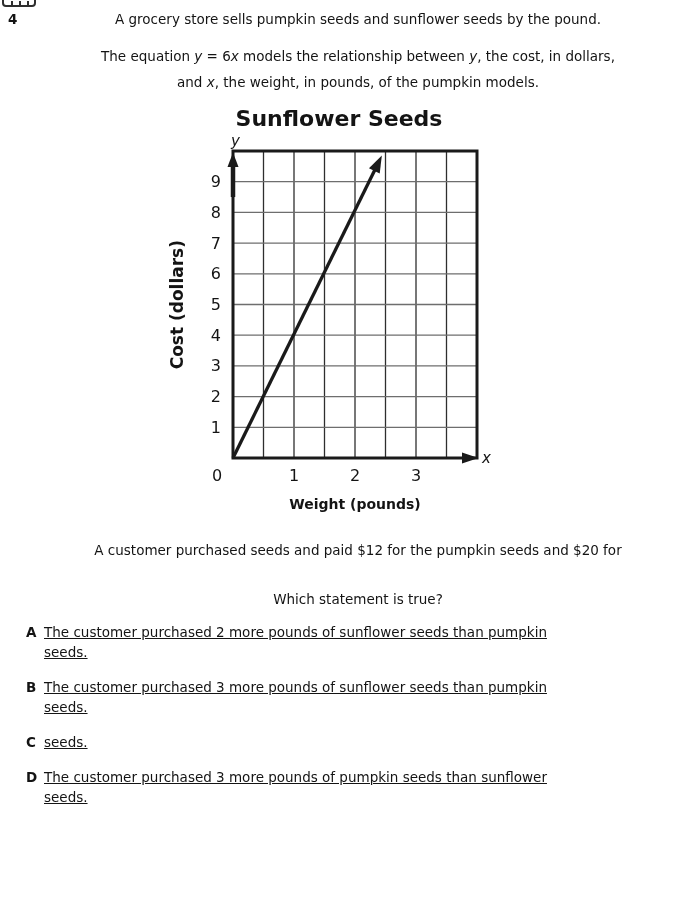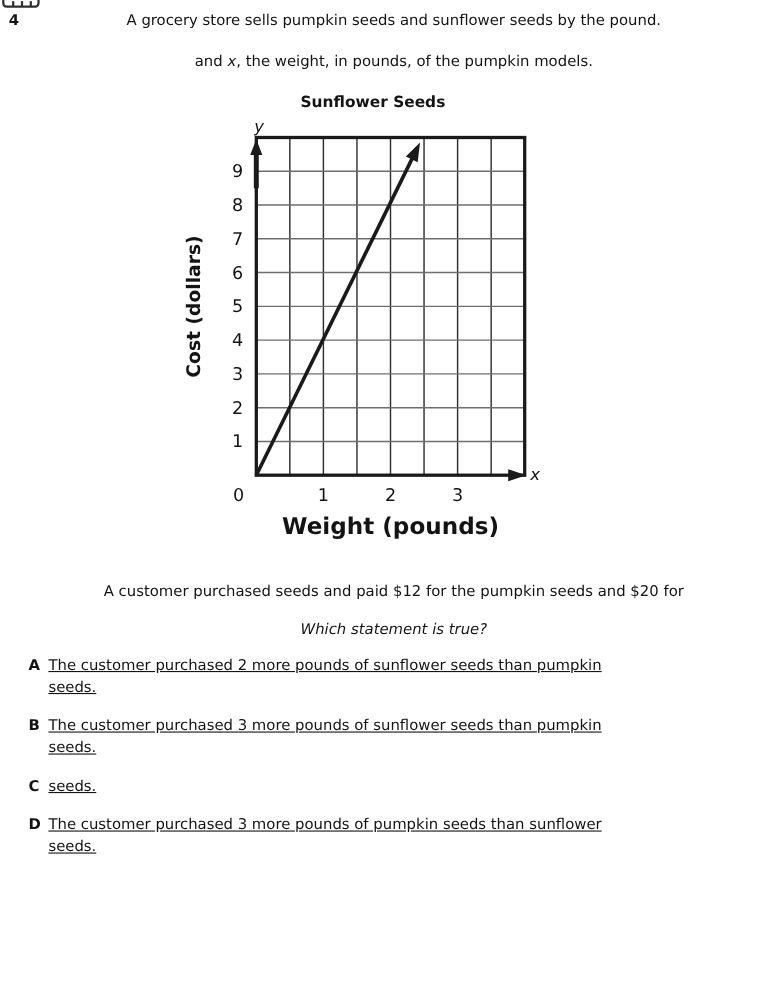--- a/index.html
+++ b/index.html
@@ -39,31 +39,31 @@
     font-weight: bold;
     line-height: 26px;
   }
 
   .content { margin-left: 28px; padding-top: 6px; }
 
   .para { line-height: 26px; }
   .para .line { white-space: nowrap; text-align: center; }
   .p2 { margin-top: 11px; }
   .p3 { margin-top: 9px; }
-  .p-customer { margin-top: 36px; }
-  .p-prompt { margin-top: 8px; font-style: italic; }
+  .p-customer { margin-top: 22px; }
+  .p-prompt { margin-top: 23px; }
 
   .var { font-style: italic; }
 
   
   .figure { margin: 14px 0 0 139px; width: 344px; }
   .fig-title {
     text-align: center;
     font-weight: bold;
-    font-size: 14px;
+    font-size: 22px;
     line-height: 20px;
     margin-bottom: 2px;
   }
   .fig-main { display: flex; align-items: center; }
   .ylabel {
     width: 24px;
     writing-mode: vertical-rl;
     transform: rotate(180deg);
     text-align: center;
     font-weight: bold;
@@ -71,21 +71,21 @@
     position: relative;
     top: -5px;
     white-space: nowrap;
   }
   .xlabel {
     width: 320px;
     margin-left: 24px;
     padding-left: 8px;
     text-align: center;
     font-weight: bold;
-    font-size: 21px;
+    font-size: 14px;
     line-height: 21px;
     margin-top: 6px;
   }
   svg text.tick {
     font-family: "DejaVu Sans", "Liberation Sans", sans-serif;
     font-size: 16px;
     fill: #141414;
   }
   svg text.avar {
     font-family: "DejaVu Sans", "Liberation Sans", sans-serif;
@@ -114,20 +114,21 @@
 
   <div class="q-num">4</div>
 
   <div class="content">
 
     <div class="para p1">
       <div class="line">A grocery store sells pumpkin seeds and sunflower seeds by the pound.</div>
     </div>
 
     <div class="para p2">
+      <div class="line"><span>The equation </span><span class="var">y</span><span> = 6</span><span class="var">x</span><span> models the relationship between </span><span class="var">y</span><span>, the cost, in dollars,</span></div>
       <div class="line"><span>and </span><span class="var">x</span><span>, the weight, in pounds, of the pumpkin models.</span></div>
     </div>
 
 
     <div class="figure">
       <div class="fig-title">Sunflower Seeds</div>
       <div class="fig-main">
         <div class="ylabel">Cost (dollars)</div>
         <svg width="320" height="357" viewBox="0 0 320 357">
             <line x1="72.5" y1="327" x2="72.5" y2="20" stroke="#2e2e2e" stroke-width="1.3"></line>

